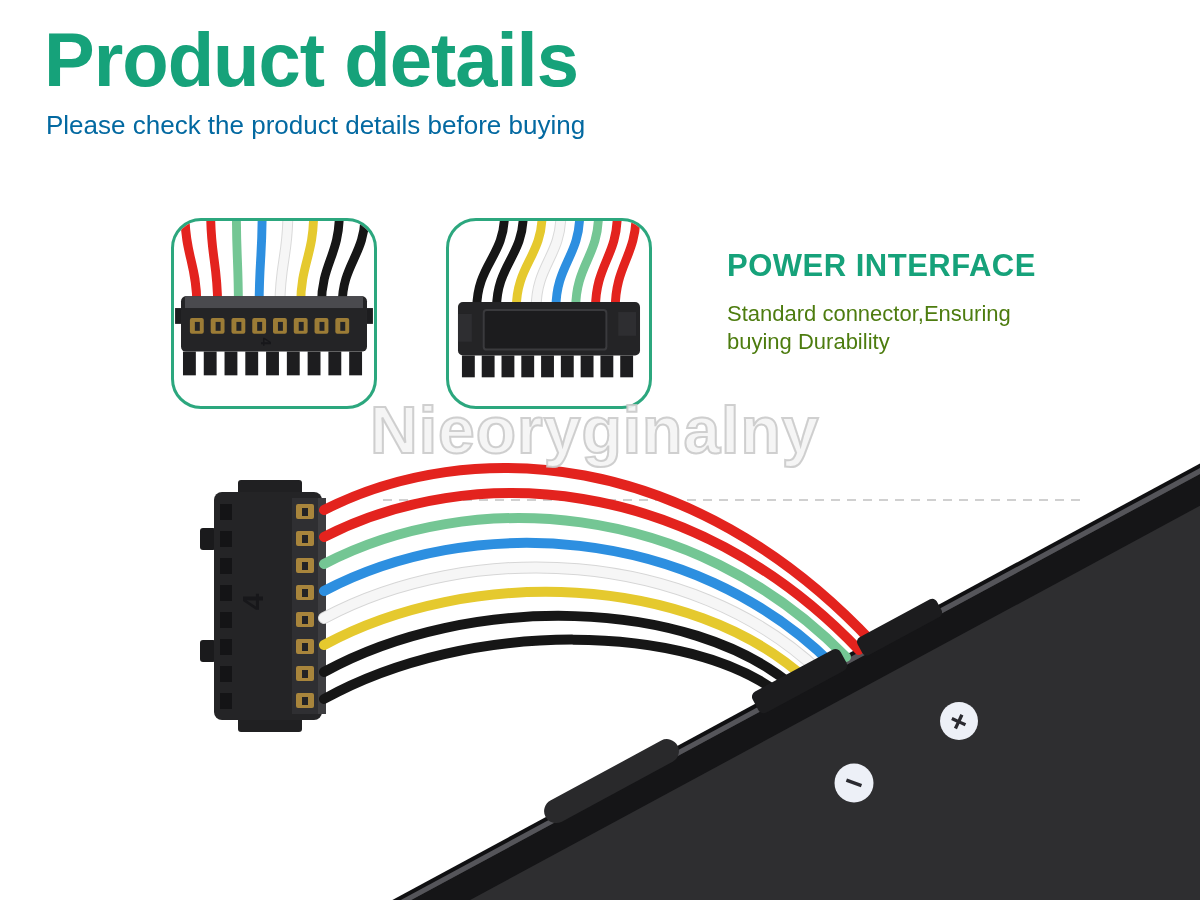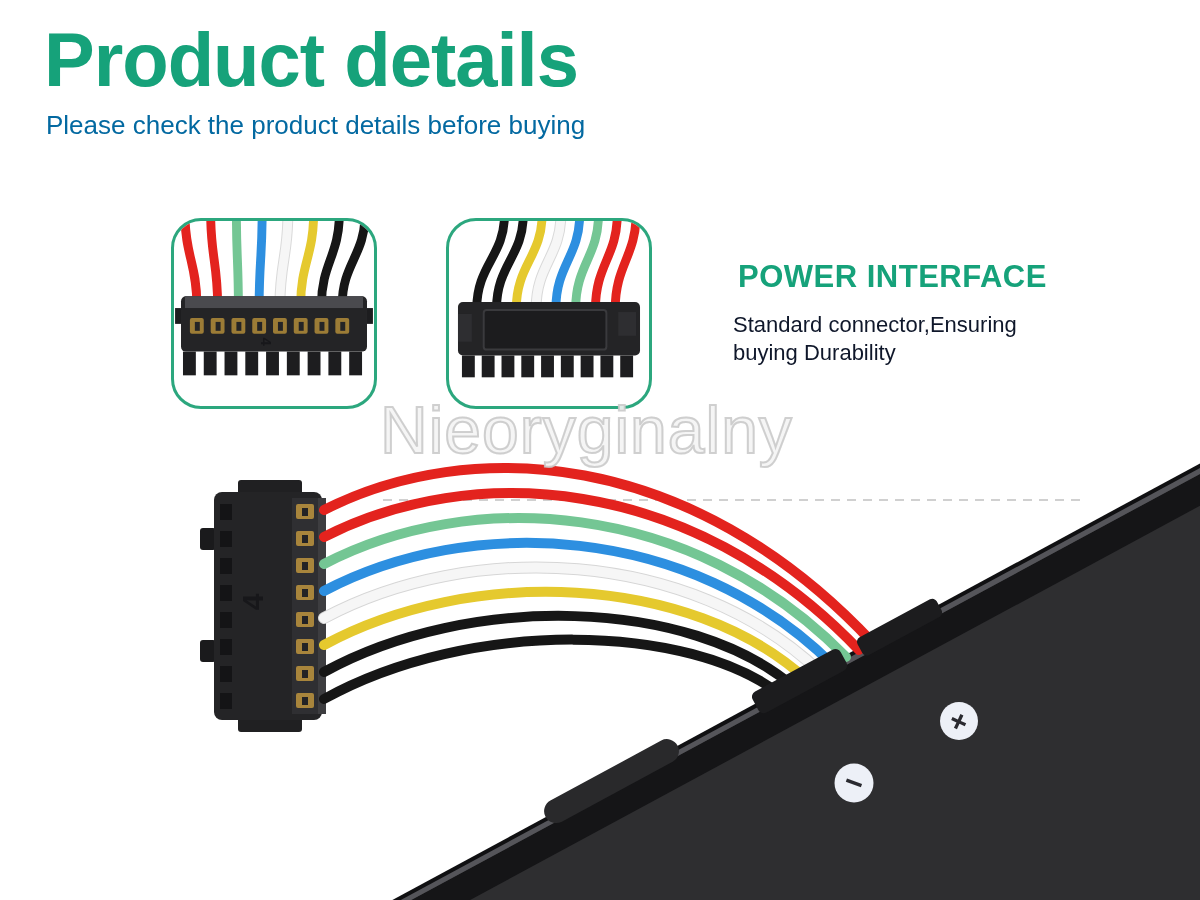--- a/index.html
+++ b/index.html
@@ -7,24 +7,24 @@
          font-family:"Liberation Sans",sans-serif;}
   .title{position:absolute;left:44px;top:16px;font-size:76px;font-weight:800;
          color:#16a27a;letter-spacing:-1px;white-space:nowrap;text-align:center;}
   .subtitle{position:absolute;left:46px;top:110px;font-size:26px;color:#0369a1;white-space:nowrap;}
   .inset{position:absolute;top:218px;width:200px;height:185px;border:3px solid #2ca77e;
          border-radius:30px;background:#fff;overflow:hidden;}
   .inset-1{left:171px;}
   .inset-2{left:446px;}
   .inset svg{display:block;width:100%;height:100%;}
   .feature{position:absolute;left:727px;top:248px;width:340px;}
-  .feature h2{margin:11px;font-size:31px;font-weight:800;color:#16a27a;letter-spacing:.5px;white-space:nowrap;}
-  .feature .lines{margin-top:16px;font-size:22px;line-height:27.5px;color:#0f172a;margin-left:6px;}
+  .feature h2{margin:0;font-size:31px;font-weight:800;color:#16a27a;letter-spacing:.5px;white-space:nowrap;}
+  .feature .lines{margin-top:16px;font-size:22px;line-height:27.5px;color:#4d7c0f;}
   .scene{position:absolute;left:0;top:410px;z-index:1;}
-  .wm1{position:absolute;left:380px;top:392px;z-index:5;font-size:66px;font-weight:400;
+  .wm1{position:absolute;left:370px;top:392px;z-index:5;font-size:66px;font-weight:700;
        color:rgba(255,255,255,.78);-webkit-text-stroke:2px rgba(200,200,200,.85);
        text-shadow:0 0 1px rgba(170,170,170,.55);letter-spacing:1px;white-space:nowrap;}
   .wm2{position:absolute;left:508px;top:461px;z-index:5;font-size:27px;font-weight:700;
        color:rgba(162,162,162,.62);white-space:nowrap;}
 </style>
 </head>
 <body>
 
 <div class="stage">
 

